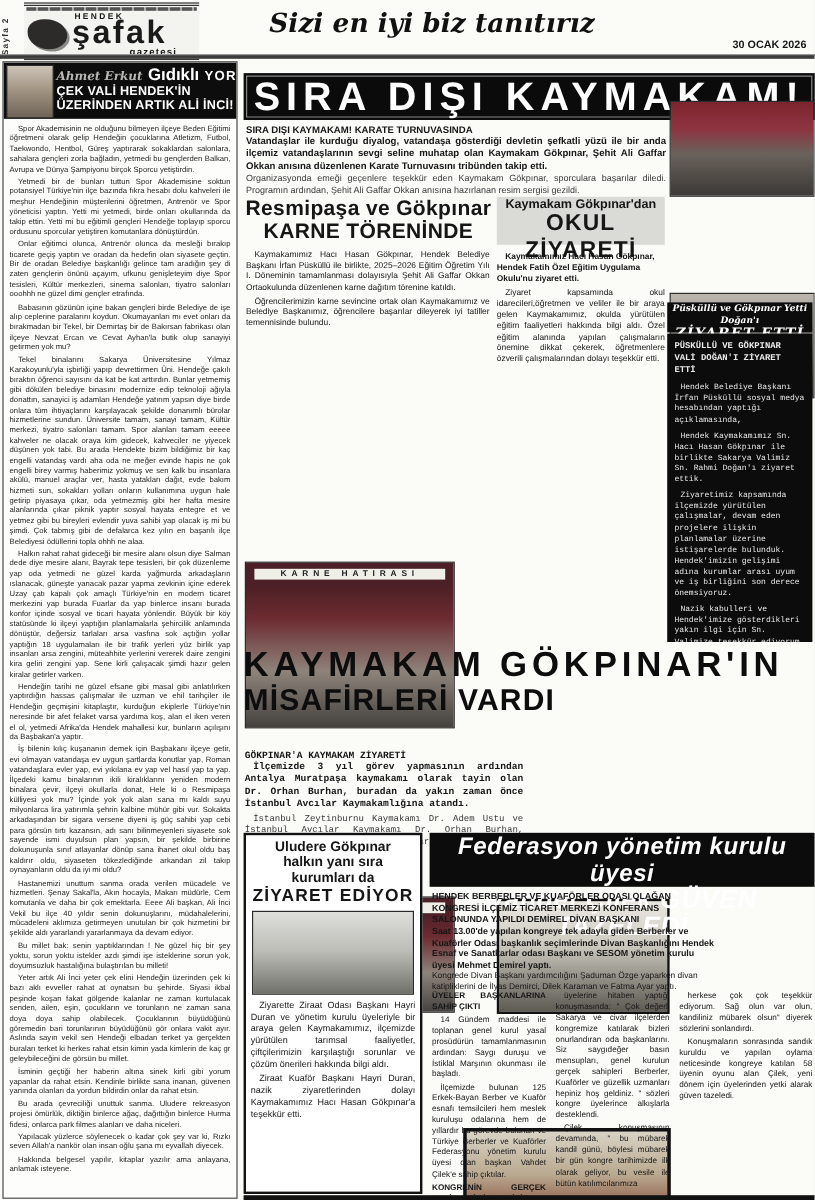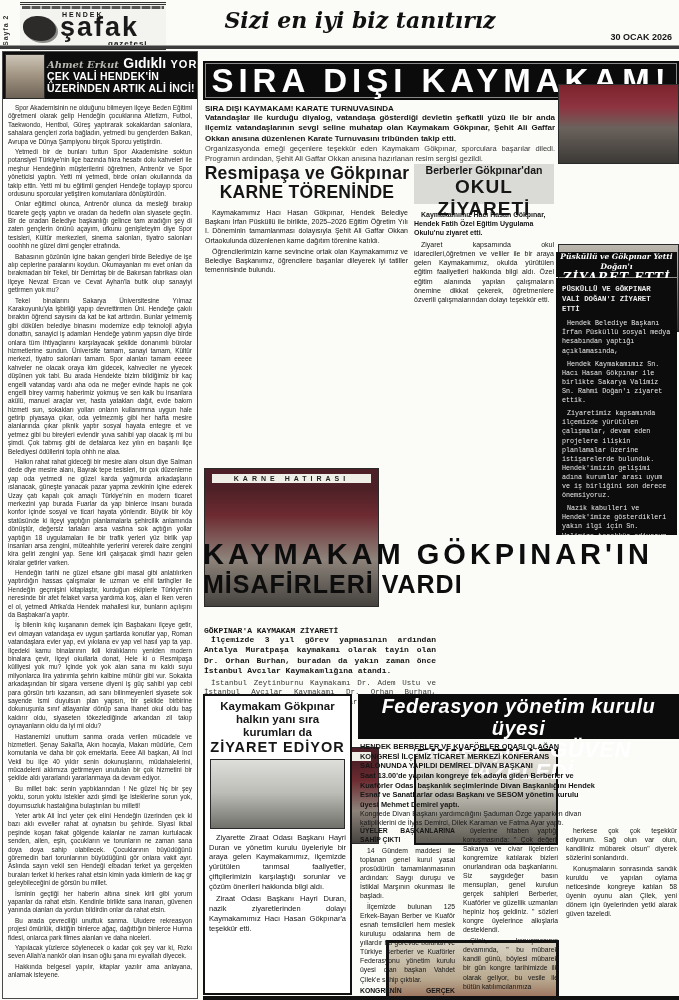--- a/index.html
+++ b/index.html
@@ -141,21 +141,21 @@
     <p class="story-p just">Öğrencilerimizin karne sevincine ortak olan Kaymakamımız ve Belediye Başkanımız, öğrencilere başarılar dileyerek iyi tatiller temennisinde bulundu.</p>
   </div>
   <div class="abs photo ph-karne" style="left:204px;top:300px;width:173px;height:137px;">
     <div class="ph-banner">KARNE HATIRASI</div>
   </div>
   <div class="abs photo ph-karne" style="left:204px;top:440px;width:173px;height:95px;">
     <div class="ph-banner">KARNE HATIRASI</div>
   </div>
 
   <div class="abs ctr okul-box" style="left:414px;top:164px;width:140px;height:40px;">
-    <div class="okul-k">Berberler Gökpınar'dan</div>
+    <div class="okul-k">Kaymakam Gökpınar'dan</div>
     <div class="okul-h">OKUL ZİYARETİ</div>
   </div>
   <div class="abs" style="left:414px;top:210px;width:140px;height:132px;">
     <p class="story-p-b">Kaymakamımız Hacı Hasan Gökpınar, Hendek Fatih Özel Eğitim Uygulama Okulu'nu ziyaret etti.</p>
     <p class="story-p just">Ziyaret kapsamında okul idarecileri,öğretmen ve veliler ile bir araya gelen Kaymakamımız, okulda yürütülen eğitim faaliyetleri hakkında bilgi aldı. Özel eğitim alanında yapılan çalışmaların önemine dikkat çekerek, öğretmenlere özverili çalışmalarından dolayı teşekkür etti.</p>
   </div>
   <div class="abs photo ph-classroom" style="left:414px;top:345px;width:140px;height:92px;border:2px solid #111;"></div>
   <div class="abs photo ph-office" style="left:386px;top:440px;width:167px;height:95px;border:3px solid #111;"></div>
 
   <div class="abs vali-script" style="left:556px;top:252px;width:121px;height:25px;">
@@ -174,28 +174,28 @@
   <div class="abs big-head" style="left:203px;top:538px;width:476px;font-size:29px;letter-spacing:4px;">KAYMAKAM GÖKPINAR'IN</div>
   <div class="abs big-head" style="left:203px;top:570px;width:250px;font-size:25px;letter-spacing:1px;">MİSAFİRLERİ VARDI</div>
   <div class="abs" style="left:204px;top:626px;width:232px;height:100px;font-family:Liberation Mono, monospace;">
     <div class="kicker">GÖKPINAR'A KAYMAKAM ZİYARETİ</div>
     <p class="lead-p just">İlçemizde 3 yıl görev yapmasının ardından Antalya Muratpaşa kaymakamı olarak tayin olan Dr. Orhan Burhan, buradan da yakın zaman önce  İstanbul Avcılar Kaymakamlığına atandı.</p>
     <p class="body-p just">İstanbul Zeytinburnu Kaymakamı Dr. Adem Ustu ve İstanbul Avcılar Kaymakamı Dr. Orhan Burhan,  Kaymakamımız Hacı Hasan Gökpınar'a hayırlı olsun ziyaretinde bulundu.</p>
   </div>
 
   <div class="abs ziraat-box" style="left:203px;top:694px;width:149px;height:301px;box-sizing:border-box;">
     <div class="ctr">
-      <div class="zh">Kaymakam Gökpınar</div>
+      <div class="zh">Uludere Gökpınar</div>
       <div class="zh">halkın yanı sıra</div>
       <div class="zh">kurumları da</div>
       <div class="zh2">ZİYARET EDİYOR</div>
     </div>
     <div class="photo ph-ziraat" style="margin:4px 1px;height:68px;"></div>
     <p class="story-p just" style="font-size:7.5px;">Ziyarette Ziraat Odası Başkanı Hayri Duran ve yönetim kurulu üyeleriyle bir araya gelen Kaymakamımız, ilçemizde yürütülen tarımsal faaliyetler, çiftçilerimizin karşılaştığı sorunlar ve çözüm önerileri hakkında bilgi aldı.</p>
-    <p class="story-p just" style="font-size:7.5px;">Ziraat Odası Başkanı Hayri Duran, nazik ziyaretlerinden dolayı Kaymakamımız Hacı Hasan Gökpınar'a teşekkür etti.</p>
+    <p class="story-p just" style="font-size:7.5px;">Ziraat Kuaför Başkanı Hayri Duran, nazik ziyaretlerinden dolayı Kaymakamımız Hacı Hasan Gökpınar'a teşekkür etti.</p>
   </div>
 
   <div class="abs fed-box" style="left:358px;top:694px;width:321px;height:45px;padding-top:1px;box-sizing:border-box;">
     <div class="fed-l1">Federasyon yönetim kurulu üyesi</div>
     <div class="fed-l2">Vahdet Çilek  GÜVEN TAZELEDİ</div>
   </div>
 
   <div class="abs" style="left:360px;top:742px;width:238px;height:80px;">
     <div class="fed-intro-b">HENDEK BERBERLER VE KUAFÖRLER ODASI OLAĞAN KONGRESİ İLÇEMİZ TİCARET MERKEZİ KONFERANS SALONUNDA YAPILDI DEMİREL DİVAN BAŞKANI</div>
     <div class="fed-intro-b">Saat 13.00'de yapılan kongreye tek adayla giden Berberler ve Kuaförler Odası başkanlık seçimlerinde Divan Başkanlığını Hendek Esnaf ve Sanatkarlar odası Başkanı ve SESOM yönetim kurulu üyesi Mehmet Demirel yaptı.</div>

